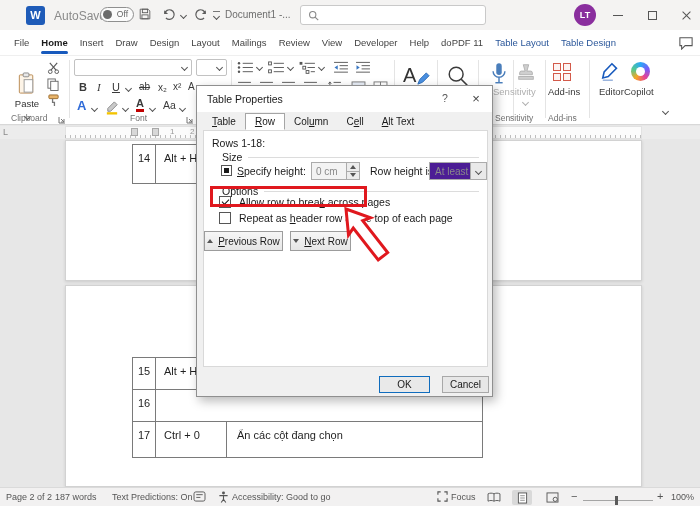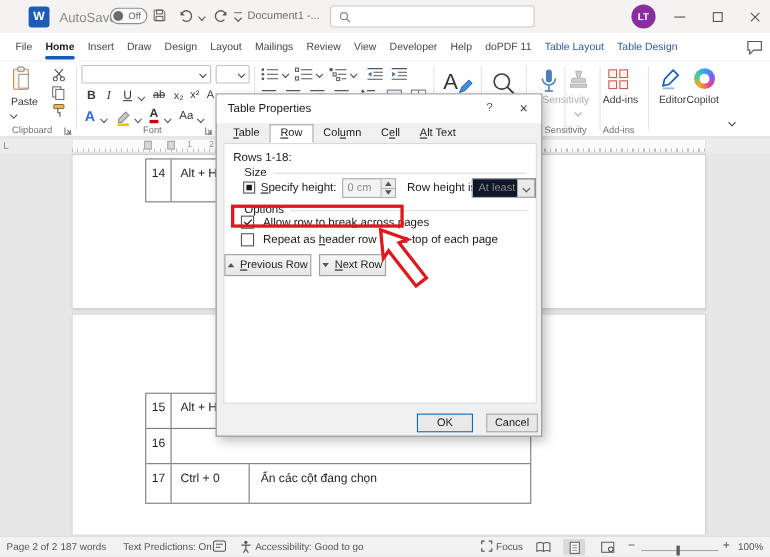--- a/index.html
+++ b/index.html
@@ -76,21 +76,21 @@
 .cb{position:absolute;background:#fff;border:1px solid #565656}
 .cb.filled::after{content:"";position:absolute;left:2px;top:2px;right:2px;bottom:2px;background:#1a1a1a}
 .cb.checked::after{content:"";position:absolute;left:2px;top:2px;width:6px;height:3px;border-left:1.8px solid #111;border-bottom:1.8px solid #111;transform:rotate(-45deg)}
 .spin{position:absolute;width:49px;height:18px;border:1px solid #ababab;background:#f3f3f3}
 .spin .val{position:absolute;left:4px;top:3px;color:#8a8a8a;font-size:10px}
 .spin .btns{position:absolute;right:0;top:0;bottom:0;width:13px;border-left:1px solid #ababab;display:flex;flex-direction:column}
 .spin .btns span{flex:1;display:flex;align-items:center;justify-content:center;background:#ececec}
 .spin .btns span:first-child{border-bottom:1px solid #ababab}
 .tri-u{width:0;height:0;border-left:3px solid transparent;border-right:3px solid transparent;border-bottom:4px solid #555}
 .tri-d{width:0;height:0;border-left:3px solid transparent;border-right:3px solid transparent;border-top:4px solid #555}
-.dcombo{position:absolute;width:58px;height:18px;border:1px solid #ababab;background:#0f172a}
+.dcombo{position:absolute;width:58px;height:18px;border:1px solid #ababab;background:#4c1d95}
 .dcombo .val{position:absolute;left:5px;top:3px;color:#8a8a8a;font-size:10px}
 .dcombo .dd{position:absolute;right:0;top:0;bottom:0;width:16px;background:#e9e9e9;border-left:1px solid #ababab;display:flex;align-items:center;justify-content:center}
 .wbtn{position:absolute;height:20px;background:linear-gradient(#f6f6f6,#e6e6e6);border:1px solid #9c9c9c;display:flex;align-items:center;justify-content:center;gap:5px;font-size:10px;color:#1a1a1a}
 .fbtn{position:absolute;height:17px;background:#e7e7e7;border:1px solid #a8a8a8;font-size:10px;color:#1a1a1a;text-align:center;line-height:15px}
 .fbtn.default{border:1px solid #0f6cbd;background:#e9e9e9}
 
 .ann-rect{position:absolute;left:210px;top:186px;width:157px;height:21px;border:3px solid #e0181e;z-index:30}
 .ann-arrow{position:absolute;left:326px;top:202px;z-index:30}
 
 .statusbar{position:absolute;left:0;top:487px;width:700px;height:19px;background:#f2f1f1;border-top:1px solid #dadada;font-size:9px;color:#555;z-index:5}
@@ -172,21 +172,21 @@
     <span class="tr-right">
       <svg width="16" height="14" viewBox="0 0 18 16">
           <path d="M2 2h14v9H8l-4 4v-4H2z" fill="none" stroke="#555" stroke-width="1.2"></path>
         </svg>
 
     </span>
   </div>
 
   <div class="ribbon">
 
-    <div style="position:absolute;left:10px;top:4px;width:34px;height:52px;">
+    <div style="position:absolute;left:10px;top:16px;width:34px;height:52px;text-align:center">
       <svg width="20" height="23" viewBox="0 0 20 24">
           <rect x="2" y="3" width="14" height="19" rx="1" fill="#fdf4e7" stroke="#b98a52"></rect>
           <rect x="6" y="1" width="6" height="4" rx="1" fill="#e8e8e8" stroke="#8a8a8a"></rect>
           <rect x="7" y="8" width="9" height="13" fill="#fff" stroke="#9a9a9a"></rect>
         </svg>
       <div style="font-size:9.5px;color:#333;margin-top:1px">Paste</div>
       <span class="chev"></span>
     </div>
     <span class="smicon" style="left:47px;top:6px">
       <svg width="13" height="12" viewBox="0 0 14 13">

